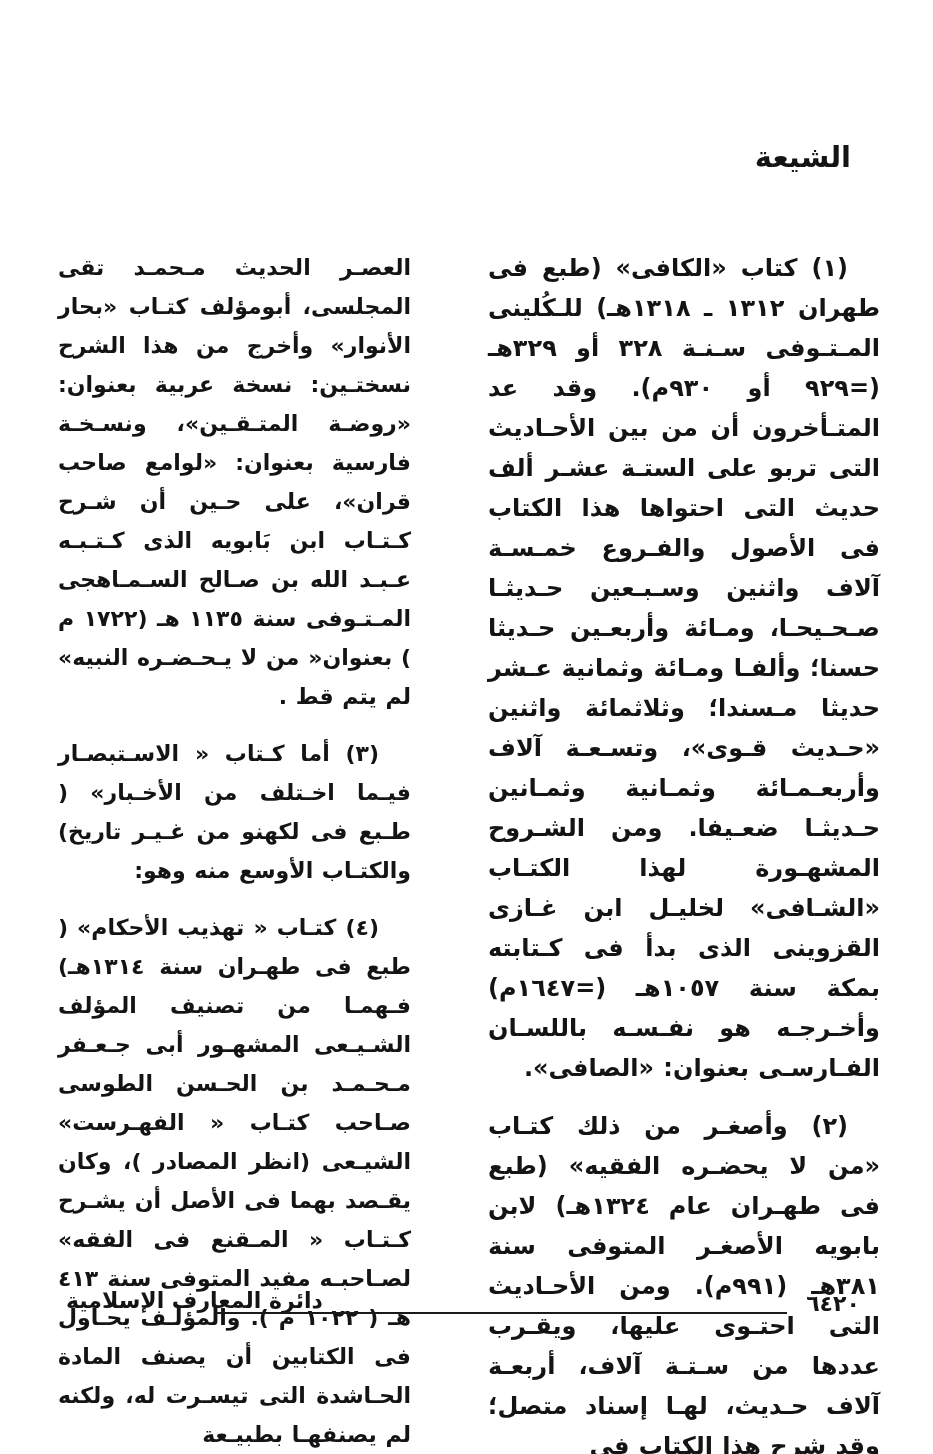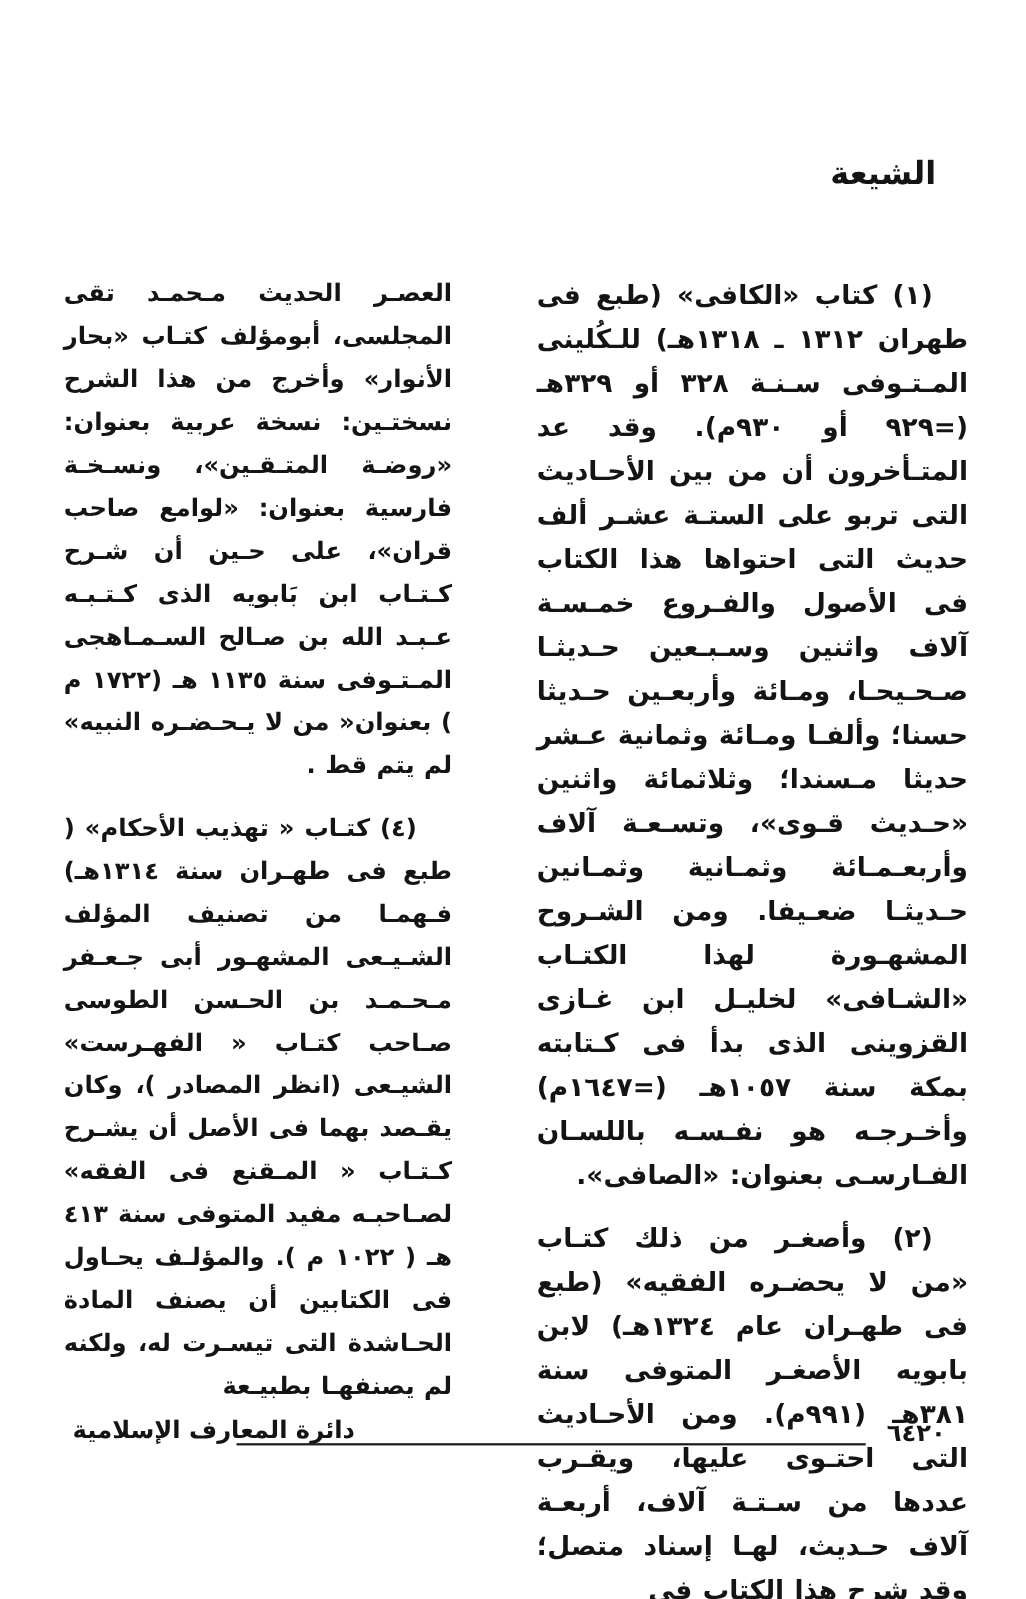--- a/index.html
+++ b/index.html
@@ -95,20 +95,21 @@
 
   <div class="columns">
 
     <div class="col col-right">
       <p class="para indent">(١) كتاب «الكافى» (طبع فى طهران ١٣١٢ ـ ١٣١٨هـ) للـكُلينى المـتـوفى سـنـة ٣٢٨ أو ٣٢٩هـ (=٩٢٩ أو ٩٣٠م). وقد عد المتـأخرون أن من بين الأحـاديث التى تربو على الستـة عشـر ألف حديث التى احتواها هذا الكتاب فى الأصول والفـروع خمـسـة آلاف واثنين وسـبـعين حـديثـا صـحـيحـا، ومـائة وأربعـين حـديثا حسنا؛ وألفـا ومـائة وثمانية عـشر حديثا مـسندا؛ وثلاثمائة واثنين «حـديث قـوى»، وتسـعـة آلاف وأربعـمـائة وثمـانية وثمـانين حـديثـا ضعـيفا. ومن الشـروح المشهـورة لهذا الكتـاب «الشـافى» لخليـل ابن غـازى القزوينى الذى بدأ فى كـتابته بمكة سنة ١٠٥٧هـ (=١٦٤٧م) وأخـرجـه هو نفـسـه باللسـان الفـارسـى بعنوان: «الصافى».</p>
       <p class="para indent">(٢) وأصغـر من ذلك كتـاب «من لا يحضـره الفقيه» (طبع فى طهـران عام ١٣٢٤هـ) لابن بابويه الأصغـر المتوفى سنة ٣٨١هـ (٩٩١م). ومن الأحـاديث التى احتـوى عليها، ويقـرب عددها من سـتـة آلاف، أربعـة آلاف حـديث، لهـا إسناد متصل؛ وقد شرح هذا الكتاب فى</p>
     </div>
 
     <div class="col col-left">
       <p class="para">العصـر الحديث مـحمـد تقى المجلسى، أبومؤلف كتـاب «بحار الأنوار» وأخرج من هذا الشرح نسختـين: نسخة عربية بعنوان: «روضـة المتـقـين»، ونسـخـة فارسية بعنوان: «لوامع صاحب قران»، على حـين أن شـرح كـتـاب ابن بَابويه الذى كـتـبـه عـبـد الله بن صـالح السـمـاهجى المـتـوفى سنة ١١٣٥ هـ (١٧٢٢ م ) بعنوان« من لا يـحـضـره النبيه» لم يتم قط .</p>
+      <p class="para indent">(٣) أما كـتاب « الاسـتبصـار فيـما اخـتلف من الأخـبار» ( طـبع فى لكهنو من غـيـر تاريخ) والكتـاب الأوسع منه وهو:</p>
       <p class="para indent">(٤) كتـاب « تهذيب الأحكام» ( طبع فى طهـران سنة ١٣١٤هـ) فـهمـا من تصنيف المؤلف الشـيـعى المشهـور أبى جـعـفر مـحـمـد بن الحـسن الطوسى صـاحب كتـاب « الفهـرست» الشيـعى (انظر المصادر )، وكان يقـصد بهما فى الأصل أن يشـرح كـتـاب « المـقنع فى الفقه» لصـاحبـه مفيد المتوفى سنة ٤١٣ هـ ( ١٠٢٢ م ). والمؤلـف يحـاول فى الكتابين أن يصنف المادة الحـاشدة التى تيسـرت له، ولكنه لم يصنفهـا بطبيـعة</p>
     </div>
 
   </div>
 
   <div>
     <span class="footer-title">دائرة المعارف الإسلامية</span>
     <div class="footer-rule"></div>
     <span class="footer-num">٦٤٢٠</span>
   </div>

